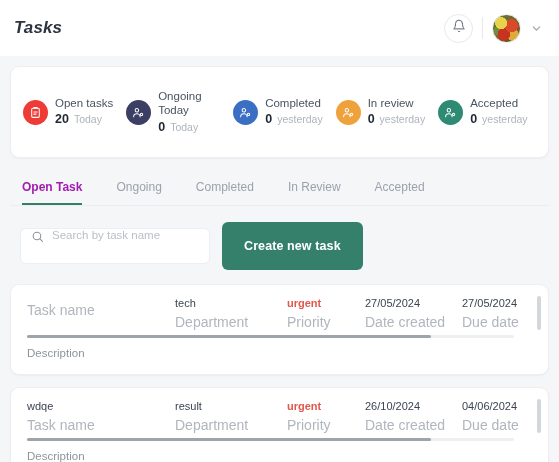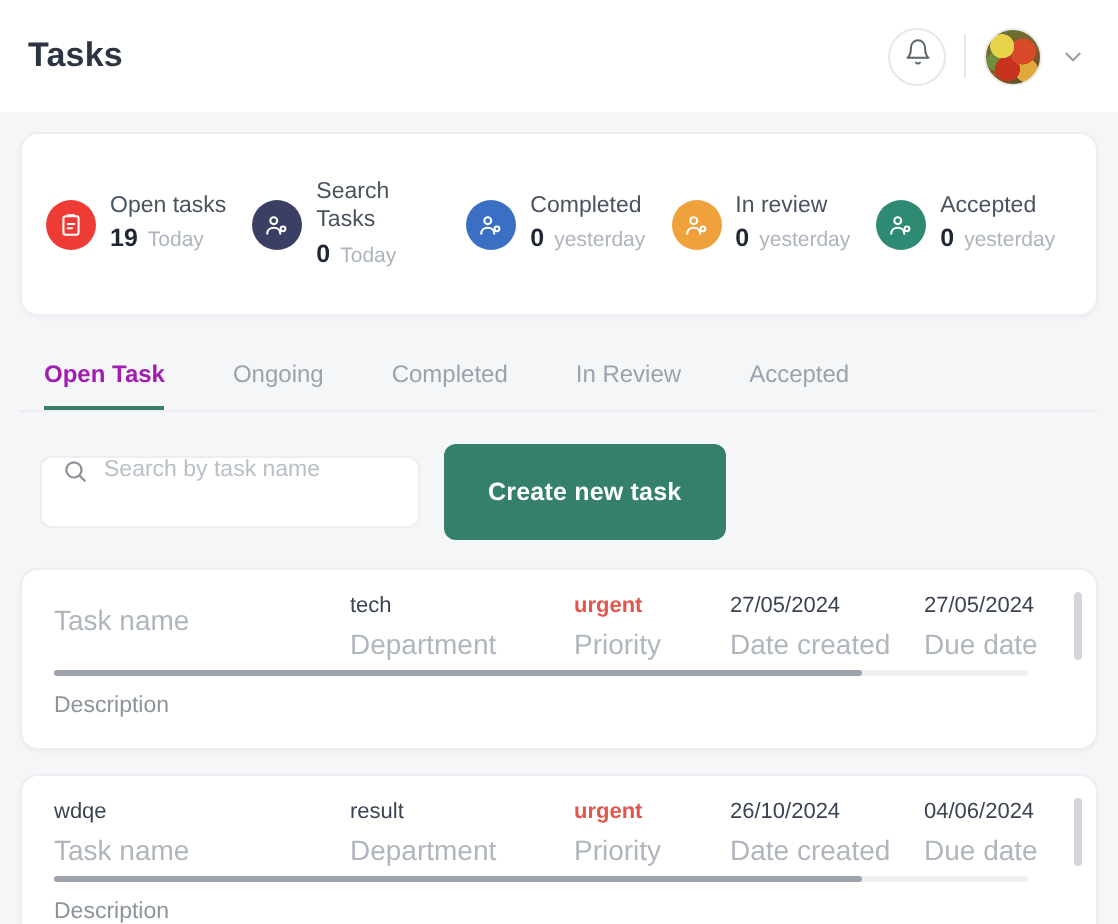--- a/index.html
+++ b/index.html
@@ -24,20 +24,21 @@
     display: flex;
     align-items: center;
     justify-content: space-between;
     padding: 0 16px 0 14px;
   }
   .page-title {
     font-size: 17px;
     font-weight: 600;
     color: #2b3440;
     letter-spacing: 0.1px;
+    font-style: italic;
   }
   .header-right {
     display: flex;
     align-items: center;
     gap: 9px;
   }
   .bell-btn {
     width: 29px;
     height: 29px;
     border-radius: 50%;
@@ -298,36 +299,36 @@
       <div class="stat-icon" style="background:#ee3b36">
         <svg width="13" height="13" viewBox="0 0 24 24" fill="none" stroke="#fff" stroke-width="1.9" stroke-linecap="round" stroke-linejoin="round">
           <rect x="5" y="4" width="14" height="17" rx="2"></rect>
           <path d="M9 4V3h6v1"></path>
           <path d="M9 11h6M9 15h4"></path>
         </svg>
       </div>
       <div class="stat-body">
         <div class="stat-label nowrap">Open tasks</div>
         <div class="stat-row">
-          <span class="stat-value">19</span>
+          <span class="stat-value">20</span>
           <span class="stat-when">Today</span>
         </div>
       </div>
     </div>
 
     <div class="stat">
       <div class="stat-icon" style="background:#3b3f63">
         <svg width="13" height="13" viewBox="0 0 24 24" fill="none" stroke="#fff" stroke-width="1.9" stroke-linecap="round" stroke-linejoin="round">
           <circle cx="9" cy="8" r="3.2"></circle>
           <path d="M3 20c0-3.3 2.7-5.5 6-5.5s6 2.2 6 5.5"></path>
           <circle cx="17.5" cy="15.5" r="2.2"></circle>
         </svg>
       </div>
       <div class="stat-body">
-        <div class="stat-label">Search Tasks</div>
+        <div class="stat-label">Ongoing Today</div>
         <div class="stat-row">
           <span class="stat-value">0</span>
           <span class="stat-when">Today</span>
         </div>
       </div>
     </div>
 
     <div class="stat">
       <div class="stat-icon" style="background:#3b6fc4">
         <svg width="13" height="13" viewBox="0 0 24 24" fill="none" stroke="#fff" stroke-width="1.9" stroke-linecap="round" stroke-linejoin="round">

